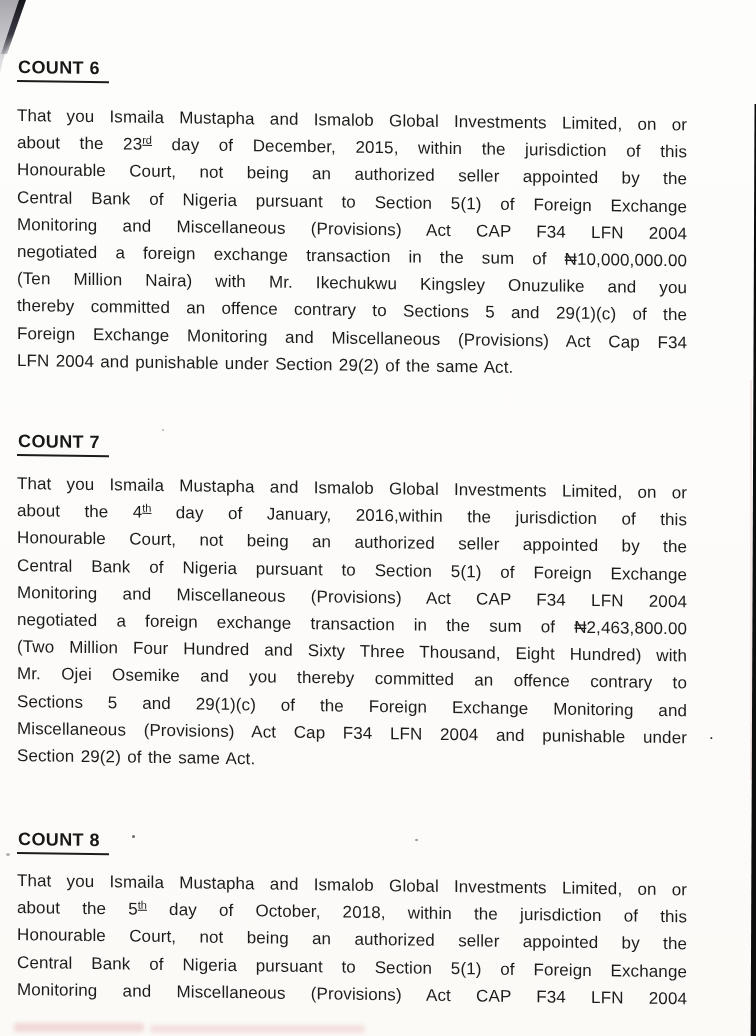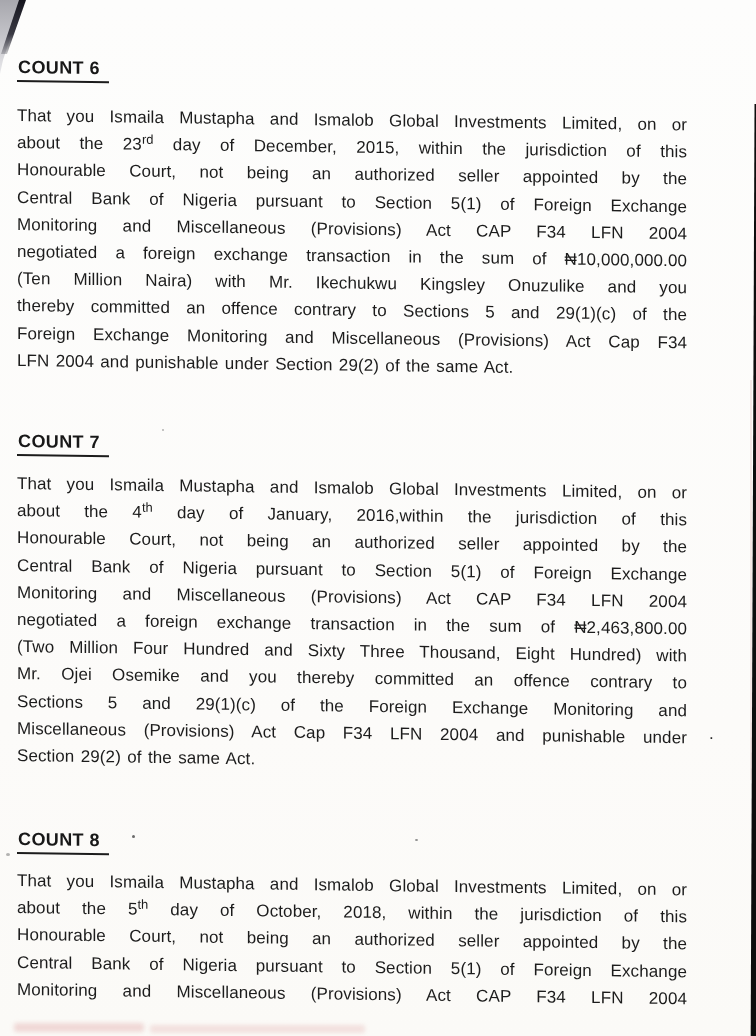--- a/index.html
+++ b/index.html
@@ -50,24 +50,25 @@
     letter-spacing: 0.1px;
     word-spacing: 1.5px;
     color: #1c1c1c;
   }
   .paragraph .line { white-space: normal; }
   .paragraph .line.just {
     text-align: justify;
     text-align-last: justify;
   }
   .paragraph .line sup {
-    font-size: 13px;
+    font-size: 11px;
     line-height: 0;
     vertical-align: 6px;
     letter-spacing: 0;
+    text-decoration: underline;
   }
 
   #heading-1 { top: 56px; }   #para-1 { top: 102px; }
   #heading-2 { top: 430px; }  #para-2 { top: 470px; }
   #heading-3 { top: 828px; }  #para-3 { top: 867px; }
 
   
   .corner-fold-gray {
     position: absolute; left: 0; top: 0; width: 34px; height: 86px;
     background: linear-gradient(to bottom, #a7a7ad 0%, #c6c6cb 45%, #e4e4e7 80%, rgba(235,235,238,0) 100%);

